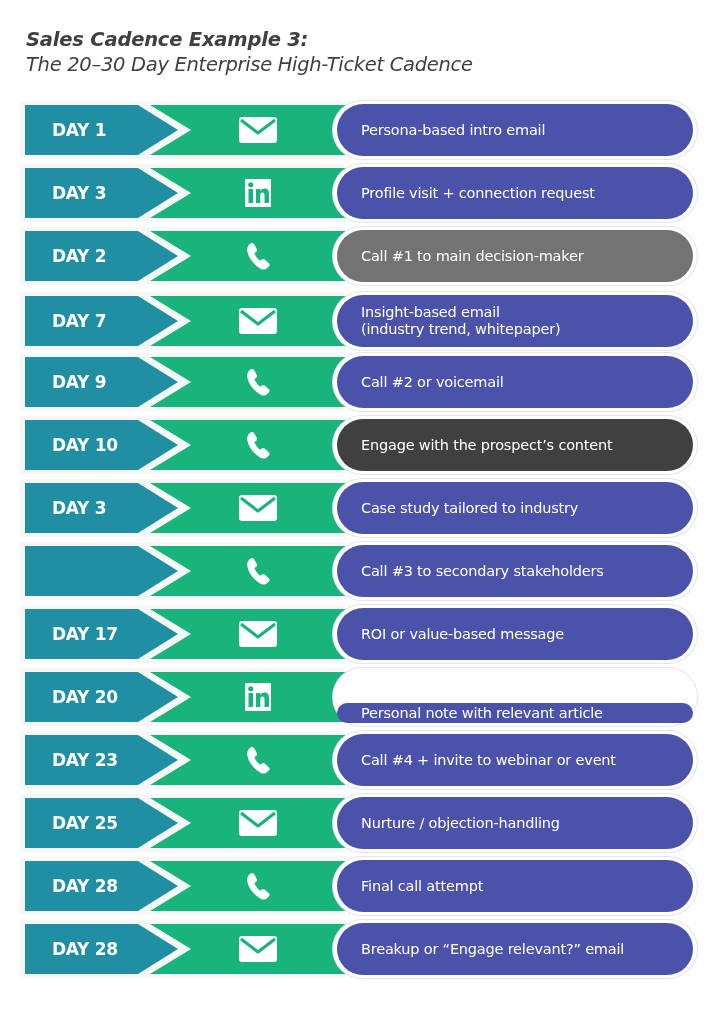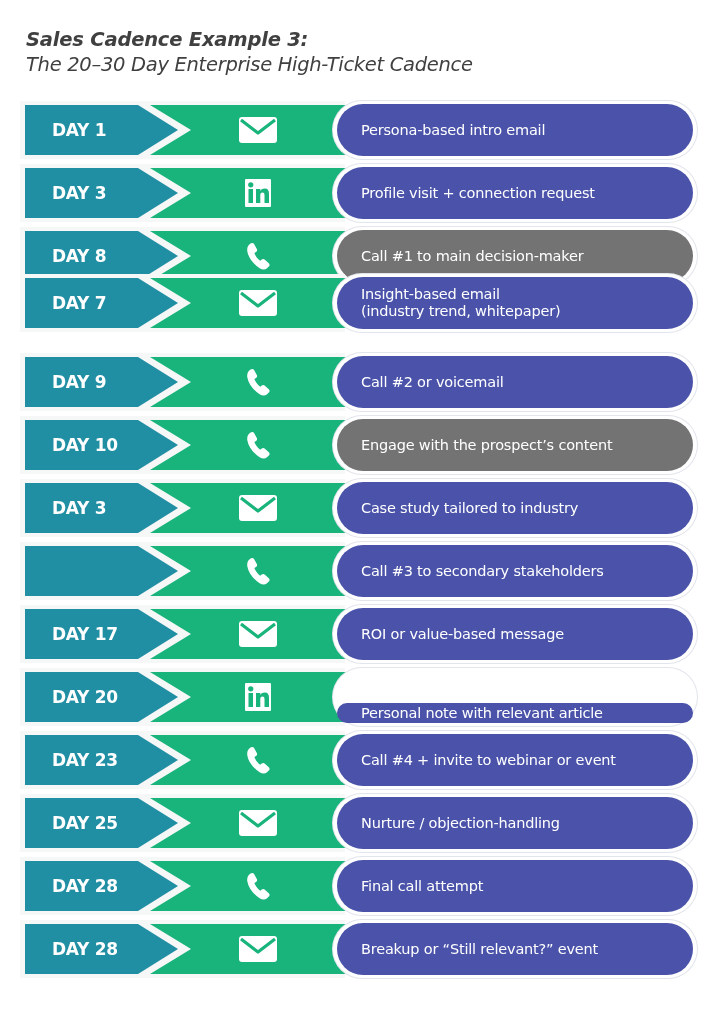--- a/index.html
+++ b/index.html
@@ -83,39 +83,39 @@
         <span class="step-text">Profile visit + connection request</span>
       </div>
     </div>
   </div>
     <div class="row" style="top: 126px;">
     <div class="row-bg"></div>
     <div class="day">
       <svg width="160" height="50" viewBox="0 0 160 50">
         <polygon class="day-poly" points="0,0 113,0 153,25 113,50 0,50" fill="#208ea3"></polygon>
       </svg>
-      <span class="day-label">DAY 8</span>
+      <span class="day-label">DAY 2</span>
     </div>
     <div class="chan">
       <svg width="200" height="50" viewBox="0 0 200 50">
         <polygon class="chan-poly" points="2,0 200,0 200,50 2,50 43,25" fill="#19b47c"></polygon>
       </svg>
       <span class="chan-icon">
           <svg width="40" height="28" viewBox="0 0 40 28">
             <path d="M12.5 1.5 c1.6-.9 3-.6 3.7.7 l2.6 4.8 c.6 1.2.3 2.4-.8 3.1 l-1.6 1 c.9 2.8 3 5.6 5.8 7.7 l1.5-1.2 c1-.8 2.3-.8 3.2.1 l3.9 3.5 c1 1 1 2.4 0 3.4 l-1.8 1.7 c-1.9 1.7-4.8 1.7-7.4-.1 C15 21.8 10.3 15.5 9.3 9.2 C8.8 6 10 3 12.5 1.5 Z" fill="#fff"></path>
           </svg>
         </span>
     </div>
     <div class="step">
       <div class="step-inner" style="background: #737373;">
         <span class="step-text">Call #1 to main decision-maker</span>
       </div>
     </div>
   </div>
-    <div class="row" style="top: 173px;">
+    <div class="row" style="top: 191px;">
     <div class="row-bg"></div>
     <div class="day">
       <svg width="160" height="50" viewBox="0 0 160 50">
         <polygon class="day-poly" points="0,0 113,0 153,25 113,50 0,50" fill="#208ea3"></polygon>
       </svg>
       <span class="day-label">DAY 7</span>
     </div>
     <div class="chan">
       <svg width="200" height="50" viewBox="0 0 200 50">
         <polygon class="chan-poly" points="2,0 200,0 200,50 2,50 43,25" fill="#19b47c"></polygon>
@@ -170,21 +170,21 @@
       <svg width="200" height="50" viewBox="0 0 200 50">
         <polygon class="chan-poly" points="2,0 200,0 200,50 2,50 43,25" fill="#19b47c"></polygon>
       </svg>
       <span class="chan-icon">
           <svg width="40" height="28" viewBox="0 0 40 28">
             <path d="M12.5 1.5 c1.6-.9 3-.6 3.7.7 l2.6 4.8 c.6 1.2.3 2.4-.8 3.1 l-1.6 1 c.9 2.8 3 5.6 5.8 7.7 l1.5-1.2 c1-.8 2.3-.8 3.2.1 l3.9 3.5 c1 1 1 2.4 0 3.4 l-1.8 1.7 c-1.9 1.7-4.8 1.7-7.4-.1 C15 21.8 10.3 15.5 9.3 9.2 C8.8 6 10 3 12.5 1.5 Z" fill="#fff"></path>
           </svg>
         </span>
     </div>
     <div class="step">
-      <div class="step-inner" style="background: #737373;">
+      <div class="step-inner" style="background: #404040;">
         <span class="step-text">Engage with the prospect’s content</span>
       </div>
     </div>
   </div>
     <div class="row" style="top: 378px;">
     <div class="row-bg"></div>
     <div class="day">
       <svg width="160" height="50" viewBox="0 0 160 50">
         <polygon class="day-poly" points="0,0 113,0 153,25 113,50 0,50" fill="#208ea3"></polygon>
       </svg>
@@ -369,17 +369,17 @@
       </svg>
       <span class="chan-icon">
           <svg width="40" height="28" viewBox="0 0 40 28">
             <rect x="1" y="1" width="38" height="26" rx="3" fill="#fff"></rect>
             <polyline points="3,4 20,17 37,4" fill="none" stroke="#19b47c" stroke-width="3.2" stroke-linejoin="round"></polyline>
           </svg>
         </span>
     </div>
     <div class="step">
       <div class="step-inner" style="background: rgb(74, 83, 169);">
-        <span class="step-text">Breakup or “Still relevant?” event</span>
+        <span class="step-text">Breakup or “Engage relevant?” email</span>
       </div>
     </div>
   </div>
   </div>
 
 </body></html>

